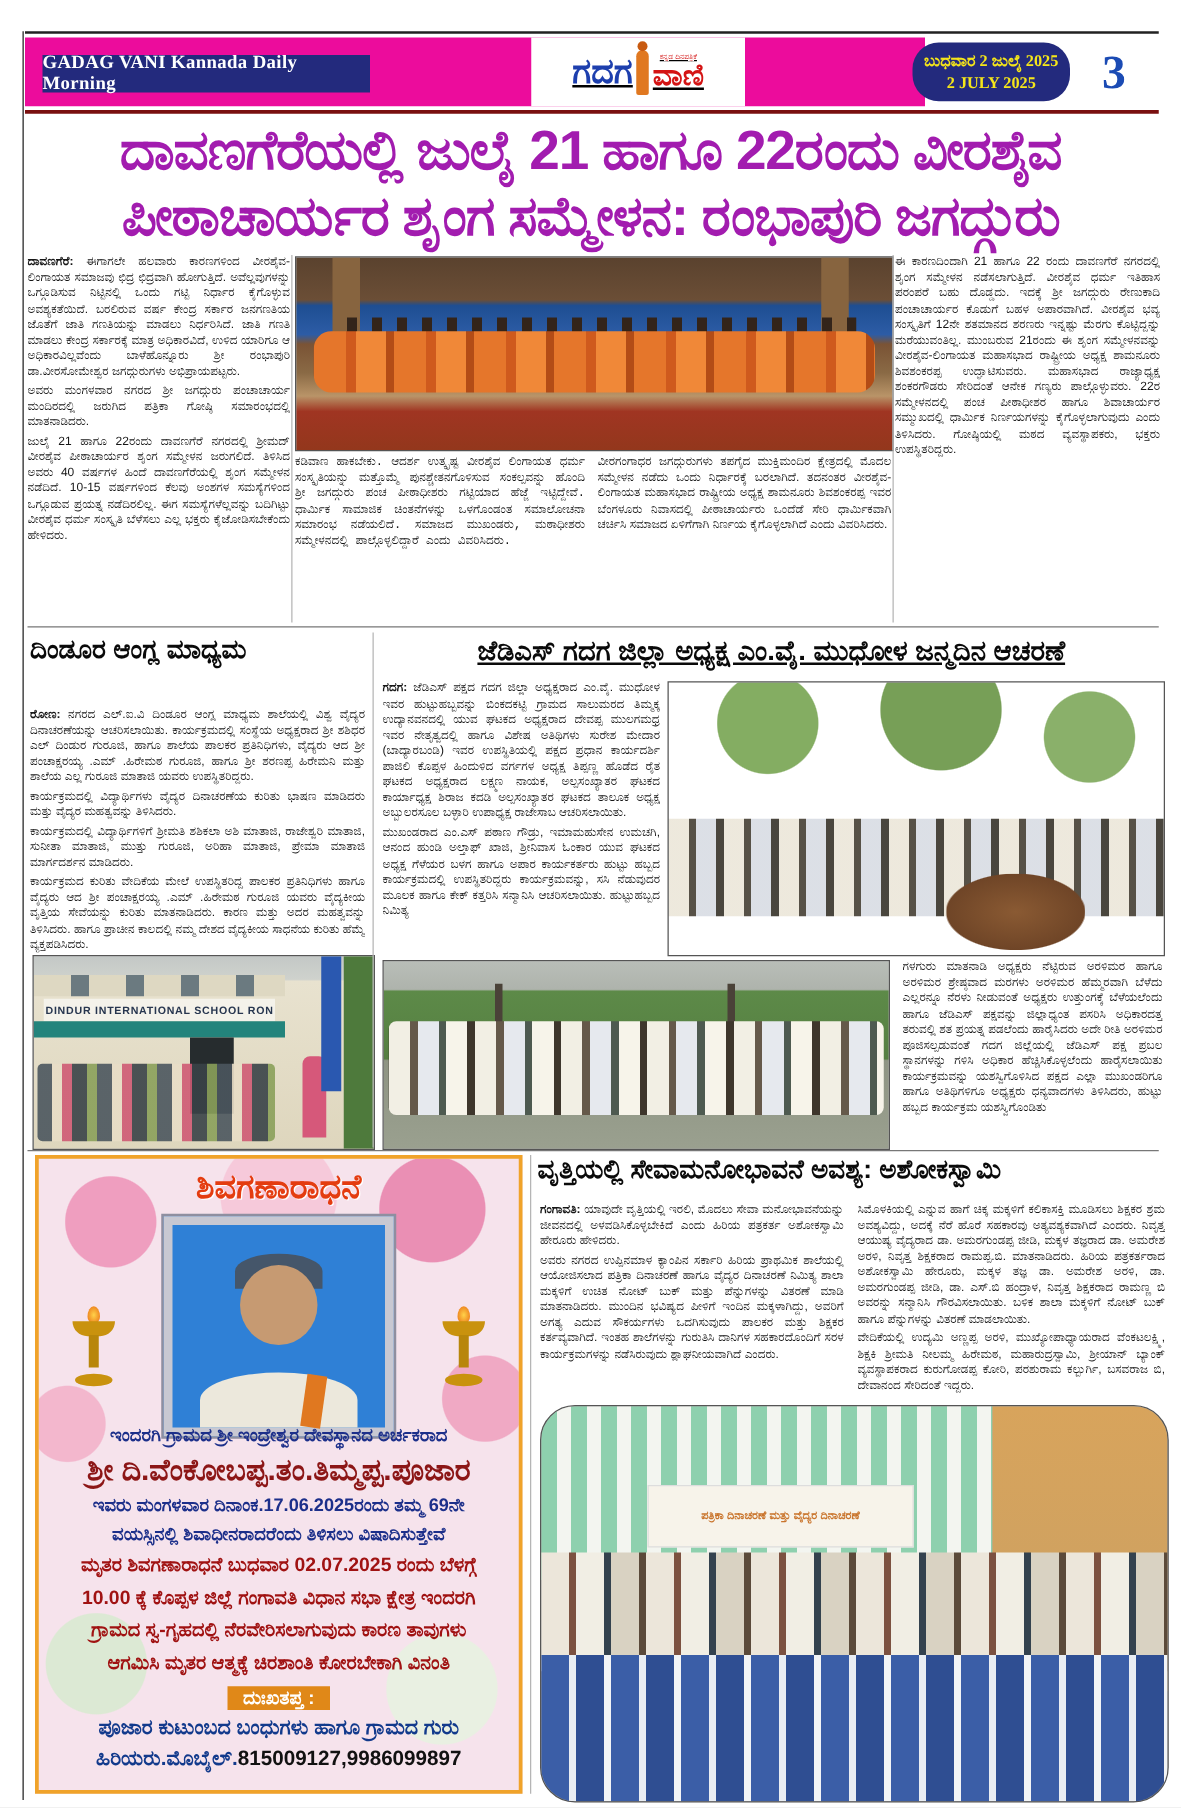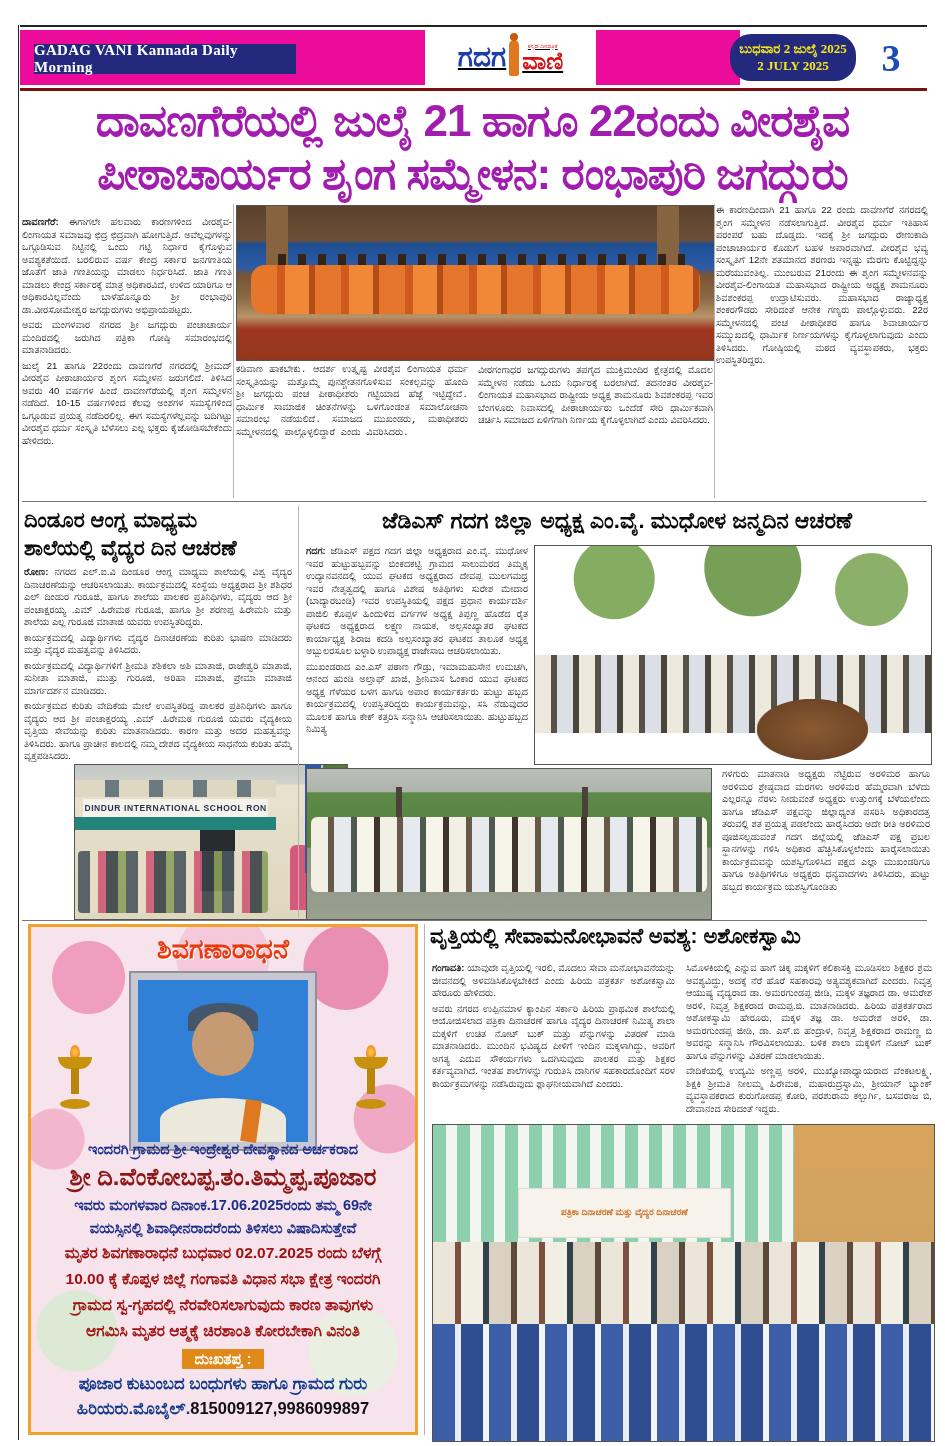--- a/index.html
+++ b/index.html
@@ -30,53 +30,53 @@
     font-weight:900;font-size:44px;line-height:53px;letter-spacing:-1px;}
   
   .bt{font-size:9.6px;line-height:12.5px;text-align:justify;color:#161616;overflow:hidden;}
   .bt p{margin:0 0 3px 0;}
   .dl{font-weight:bold;}
   .vline{width:1px;background:#b5b5b5;}
   .hline{height:1px;background:#777;}
   
   .sec-head{font-weight:900;color:#0a0a0a;}
   #school-head{left:24px;top:506px;width:270px;font-size:21px;line-height:28px;}
-  #jds-head{left:304px;top:508px;width:626px;font-size:22px;text-align:center;}
+  #jds-head{left:304px;top:508px;width:626px;font-size:22px;text-align:center;text-decoration:underline;}
   #service-head{left:430px;top:924px;width:503px;font-size:21px;}
   
   .photo{position:absolute;overflow:hidden;background:#888;border:1px solid #555;}
   #lead-photo{background:linear-gradient(180deg,#5a422e 0%,#6b4e36 22%,#1e4e92 25%,#2d5ca6 40%,#7a5335 45%,#8a6a45 60%,#b99468 72%,#a03522 80%,#93371c 100%);}
   .lp-heads{position:absolute;left:6%;top:31%;width:88%;height:8%;background:repeating-linear-gradient(90deg,rgba(0,0,0,0) 0 12px,#33241a 12px 20px);}
   .lp-robes{position:absolute;left:3%;top:38%;width:94%;height:32%;border-radius:14px;
     background:repeating-linear-gradient(90deg,#e5762b 0 26px,#cf5a1d 26px 34px,#f08838 34px 58px,#b34c16 58px 64px);}
   .lp-pillar{position:absolute;top:0;width:22px;height:44%;background:#87643f;}
   #jds-photo{background:linear-gradient(180deg,#6f9a52 0%,#587f3e 45%,#4c6f36 60%,#71663f 100%);
     background-image:radial-gradient(circle at 20% 15%,#84ad62 0 40px,rgba(0,0,0,0) 41px),
       radial-gradient(circle at 55% 10%,#779f57 0 48px,rgba(0,0,0,0) 49px),
       radial-gradient(circle at 85% 20%,#8ab06a 0 36px,rgba(0,0,0,0) 37px);}
   .jp-men{position:absolute;left:0;top:50%;width:100%;height:36%;opacity:.93;
     background:repeating-linear-gradient(90deg,#ece7da 0 16px,#4a4439 16px 22px,#d9dde4 22px 38px,#3c382f 38px 44px);}
   .jp-mud{position:absolute;right:16%;bottom:2%;width:28%;height:28%;
     background:radial-gradient(ellipse at center,#8a5a33 0%,#6f4527 70%,rgba(0,0,0,0) 72%);}
-  #school-photo{background:linear-gradient(180deg,#c3c8c6 0%,#cfd2cd 12%,#e8e2cf 13%,#ded6bd 100%);margin-left:48px;}
+  #school-photo{background:linear-gradient(180deg,#c3c8c6 0%,#cfd2cd 12%,#e8e2cf 13%,#ded6bd 100%);}
   .sp-windows{position:absolute;left:0;top:10%;width:74%;height:11%;background:repeating-linear-gradient(90deg,#ded8c2 0 30px,#6b7a80 30px 44px);}
   .sp-sign{position:absolute;left:3%;top:22%;width:68%;height:12%;background:#f4f2ea;color:#27364f;
     font-size:8.5px;font-weight:bold;display:flex;align-items:center;justify-content:center;letter-spacing:.6px;white-space:nowrap;overflow:hidden;}
   .sp-roof{position:absolute;left:0;top:34%;width:74%;height:8%;background:#23847c;}
   .sp-door{position:absolute;left:46%;top:42%;width:13%;height:40%;background:#262c2e;}
   .sp-people{position:absolute;left:1%;bottom:4%;width:70%;height:40%;
     background:repeating-linear-gradient(90deg,#4b565e 0 12px,#e8ddc6 12px 20px,#cf5a74 20px 28px,#394247 28px 40px,#8aa05a 40px 48px);opacity:.9;border-radius:4px;}
   .sp-lady{position:absolute;right:14%;bottom:6%;width:7%;height:42%;background:#d6587a;border-radius:6px 6px 0 0;}
   .sp-bush{position:absolute;right:0;top:0;width:9%;height:100%;background:#4e7a3c;}
   .sp-banner{position:absolute;right:9.5%;top:0;width:6%;height:70%;background:#2a58b0;}
   #group-photo{background:linear-gradient(180deg,#b9beb8 0%,#aeb3ac 15%,#5d8a48 16%,#557f42 52%,#8e9483 53%,#9aa08f 100%);}
   .gp-post{position:absolute;top:12%;width:6px;height:52%;background:#4a4238;}
   .gp-men{position:absolute;left:1%;top:32%;width:98%;height:50%;border-radius:6px;
     background:repeating-linear-gradient(90deg,#f2efe4 0 17px,#65594a 17px 23px,#e6e9ee 23px 40px,#4e5a50 40px 46px,#f7f4ea 46px 63px,#3e362c 63px 69px);}
-  #children-photo{background:#a3a3a3;}
+  #children-photo{background:#a3a3a3;border-radius:28px;}
   .cp-curtain{position:absolute;left:0;top:0;width:72%;height:44%;background:repeating-linear-gradient(90deg,#8ed0ae 0 13px,#f3f5f0 13px 24px);}
   .cp-wall{position:absolute;right:0;top:0;width:28%;height:72%;background:linear-gradient(180deg,#d8a45c,#caa063);}
   .cp-banner{position:absolute;left:17%;top:20%;width:42%;height:15%;background:#f7f3ea;border:1px solid #ddd;
     display:flex;align-items:center;justify-content:center;color:#c9742c;font-size:9px;font-weight:bold;text-align:center;overflow:hidden;}
   .cp-adults{position:absolute;left:0;top:37%;width:100%;height:30%;
     background:repeating-linear-gradient(90deg,#ece6da 0 22px,#7c5140 22px 28px,#f1eee4 28px 50px,#34424e 50px 56px,#d9d2c2 56px 78px,#5b4a3a 78px 84px);}
   .cp-children{position:absolute;left:0;bottom:0;width:100%;height:37%;
     background:repeating-linear-gradient(90deg,#3b5ea7 0 22px,#e9edf2 22px 28px,#2f4e92 28px 50px,#f2f4f6 50px 56px);}
   
   #ad{left:28px;top:924px;width:390px;height:511px;border:3px solid #f0a32a;box-sizing:border-box;
@@ -139,21 +139,21 @@
       <span>3</span>
     </div>
   </div>
   <div class="abs" id="maroon-rule"></div>
 
   <div class="abs" id="lead-headline">
     <div>ದಾವಣಗೆರೆಯಲ್ಲಿ ಜುಲೈ 21 ಹಾಗೂ 22ರಂದು ವೀರಶೈವ</div>
     <div>ಪೀಠಾಚಾರ್ಯರ ಶೃಂಗ ಸಮ್ಮೇಳನ: ರಂಭಾಪುರಿ ಜಗದ್ಗುರು</div>
   </div>
 
-  <div class="abs bt" style="left:22px;top:216px;width:210px;height:294px;">
+  <div class="abs bt" style="left:22px;top:204px;width:210px;height:294px;">
     <p><b class="dl">ದಾವಣಗೆರೆ:</b> <span>ಈಗಾಗಲೇ ಹಲವಾರು ಕಾರಣಗಳಿಂದ ವೀರಶೈವ-ಲಿಂಗಾಯತ ಸಮಾಜವು ಛಿದ್ರ ಛಿದ್ರವಾಗಿ ಹೋಗುತ್ತಿದೆ. ಅವೆಲ್ಲವುಗಳನ್ನು ಒಗ್ಗೂಡಿಸುವ ನಿಟ್ಟಿನಲ್ಲಿ ಒಂದು ಗಟ್ಟಿ ನಿರ್ಧಾರ ಕೈಗೊಳ್ಳುವ ಅವಶ್ಯಕತೆಯಿದೆ. ಬರಲಿರುವ ವರ್ಷ ಕೇಂದ್ರ ಸರ್ಕಾರ ಜನಗಣತಿಯ ಜೊತೆಗೆ ಜಾತಿ ಗಣತಿಯನ್ನು ಮಾಡಲು ನಿರ್ಧರಿಸಿದೆ. ಜಾತಿ ಗಣತಿ ಮಾಡಲು ಕೇಂದ್ರ ಸರ್ಕಾರಕ್ಕೆ ಮಾತ್ರ ಅಧಿಕಾರವಿದೆ, ಉಳಿದ ಯಾರಿಗೂ ಆ ಅಧಿಕಾರವಿಲ್ಲವೆಂದು ಬಾಳೆಹೊನ್ನೂರು ಶ್ರೀ ರಂಭಾಪುರಿ ಡಾ.ವೀರಸೋಮೇಶ್ವರ ಜಗದ್ಗುರುಗಳು ಅಭಿಪ್ರಾಯಪಟ್ಟರು.</span></p>
     <p>ಅವರು ಮಂಗಳವಾರ ನಗರದ ಶ್ರೀ ಜಗದ್ಗುರು ಪಂಚಾಚಾರ್ಯ ಮಂದಿರದಲ್ಲಿ ಜರುಗಿದ ಪತ್ರಿಕಾ ಗೋಷ್ಠಿ ಸಮಾರಂಭದಲ್ಲಿ ಮಾತನಾಡಿದರು.</p>
     <p>ಜುಲೈ 21 ಹಾಗೂ 22ರಂದು ದಾವಣಗೆರೆ ನಗರದಲ್ಲಿ ಶ್ರೀಮದ್ ವೀರಶೈವ ಪೀಠಾಚಾರ್ಯರ ಶೃಂಗ ಸಮ್ಮೇಳನ ಜರುಗಲಿದೆ. ತಿಳಿಸಿದ ಅವರು 40 ವರ್ಷಗಳ ಹಿಂದೆ ದಾವಣಗೆರೆಯಲ್ಲಿ ಶೃಂಗ ಸಮ್ಮೇಳನ ನಡೆದಿದೆ. 10-15 ವರ್ಷಗಳಿಂದ ಕೆಲವು ಅಂಶಗಳ ಸಮಸ್ಯೆಗಳಿಂದ ಒಗ್ಗೂಡುವ ಪ್ರಯತ್ನ ನಡೆದಿರಲಿಲ್ಲ. ಈಗ ಸಮಸ್ಯೆಗಳೆಲ್ಲವನ್ನು ಬದಿಗಿಟ್ಟು ವೀರಶೈವ ಧರ್ಮ ಸಂಸ್ಕೃತಿ ಬೆಳೆಸಲು ಎಲ್ಲ ಭಕ್ತರು ಕೈಜೋಡಿಸಬೇಕೆಂದು ಹೇಳಿದರು.</p>
   </div>
 
   <div class="photo" id="lead-photo" style="left:236px;top:205px;width:477px;height:154px;">
     <div class="lp-pillar" style="left:6%;"></div>
     <div class="lp-pillar" style="left:88%;"></div>
     <div class="lp-heads"></div>
     <div class="lp-robes"></div>
@@ -162,21 +162,20 @@
   <div class="abs bt" style="left:236px;top:364px;width:232px;height:134px;font-family:Liberation Mono, monospace;">ಕಡಿವಾಣ ಹಾಕಬೇಕು. ಆದರ್ಶ ಉತ್ಕೃಷ್ಟ ವೀರಶೈವ ಲಿಂಗಾಯತ ಧರ್ಮ ಸಂಸ್ಕೃತಿಯನ್ನು ಮತ್ತೊಮ್ಮೆ ಪುನಶ್ಚೇತನಗೊಳಿಸುವ ಸಂಕಲ್ಪವನ್ನು ಹೊಂದಿ ಶ್ರೀ ಜಗದ್ಗುರು ಪಂಚ ಪೀಠಾಧೀಶರು ಗಟ್ಟಿಯಾದ ಹೆಜ್ಜೆ ಇಟ್ಟಿದ್ದೇವೆ. ಧಾರ್ಮಿಕ ಸಾಮಾಜಿಕ ಚಿಂತನೆಗಳನ್ನು ಒಳಗೊಂಡಂತ ಸಮಾಲೋಚನಾ ಸಮಾರಂಭ ನಡೆಯಲಿದೆ. ಸಮಾಜದ ಮುಖಂಡರು, ಮಠಾಧೀಶರು ಸಮ್ಮೇಳನದಲ್ಲಿ ಪಾಲ್ಗೊಳ್ಳಲಿದ್ದಾರೆ ಎಂದು ವಿವರಿಸಿದರು.</div>
   <div class="abs bt" style="left:478px;top:364px;width:235px;height:134px;">ವೀರಗಂಗಾಧರ ಜಗದ್ಗುರುಗಳು ತಪಗೈದ ಮುಕ್ತಿಮಂದಿರ ಕ್ಷೇತ್ರದಲ್ಲಿ ಮೊದಲ ಸಮ್ಮೇಳನ ನಡೆದು ಒಂದು ನಿರ್ಧಾರಕ್ಕೆ ಬರಲಾಗಿದೆ. ತದನಂತರ ವೀರಶೈವ-ಲಿಂಗಾಯತ ಮಹಾಸಭಾದ ರಾಷ್ಟ್ರೀಯ ಅಧ್ಯಕ್ಷ ಶಾಮನೂರು ಶಿವಶಂಕರಪ್ಪ ಇವರ ಬೆಂಗಳೂರು ನಿವಾಸದಲ್ಲಿ ಪೀಠಾಚಾರ್ಯರು ಒಂದೆಡೆ ಸೇರಿ ಧಾರ್ಮಿಕವಾಗಿ ಚರ್ಚಿಸಿ ಸಮಾಜದ ಏಳಿಗೆಗಾಗಿ ನಿರ್ಣಯ ಕೈಗೊಳ್ಳಲಾಗಿದೆ ಎಂದು ವಿವರಿಸಿದರು.</div>
   <div class="abs bt" style="left:716px;top:204px;width:212px;height:294px;">ಈ ಕಾರಣದಿಂದಾಗಿ 21 ಹಾಗೂ 22 ರಂದು ದಾವಣಗೆರೆ ನಗರದಲ್ಲಿ ಶೃಂಗ ಸಮ್ಮೇಳನ ನಡೆಸಲಾಗುತ್ತಿದೆ. ವೀರಶೈವ ಧರ್ಮ ಇತಿಹಾಸ ಪರಂಪರೆ ಬಹು ದೊಡ್ಡದು. ಇದಕ್ಕೆ ಶ್ರೀ ಜಗದ್ಗುರು ರೇಣುಕಾದಿ ಪಂಚಾಚಾರ್ಯರ ಕೊಡುಗೆ ಬಹಳ ಅಪಾರವಾಗಿದೆ. ವೀರಶೈವ ಭವ್ಯ ಸಂಸ್ಕೃತಿಗೆ 12ನೇ ಶತಮಾನದ ಶರಣರು ಇನ್ನಷ್ಟು ಮೆರಗು ಕೊಟ್ಟಿದ್ದನ್ನು ಮರೆಯುವಂತಿಲ್ಲ. ಮುಂಬರುವ 21ರಂದು ಈ ಶೃಂಗ ಸಮ್ಮೇಳನವನ್ನು ವೀರಶೈವ-ಲಿಂಗಾಯತ ಮಹಾಸಭಾದ ರಾಷ್ಟ್ರೀಯ ಅಧ್ಯಕ್ಷ ಶಾಮನೂರು ಶಿವಶಂಕರಪ್ಪ ಉದ್ಘಾಟಿಸುವರು. ಮಹಾಸಭಾದ ರಾಜ್ಯಾಧ್ಯಕ್ಷ ಶಂಕರಗೌಡರು ಸೇರಿದಂತೆ ಆನೇಕ ಗಣ್ಯರು ಪಾಲ್ಗೊಳ್ಳುವರು. 22ರ ಸಮ್ಮೇಳನದಲ್ಲಿ ಪಂಚ ಪೀಠಾಧೀಶರ ಹಾಗೂ ಶಿವಾಚಾರ್ಯರ ಸಮ್ಮುಖದಲ್ಲಿ ಧಾರ್ಮಿಕ ನಿರ್ಣಯಗಳನ್ನು ಕೈಗೊಳ್ಳಲಾಗುವುದು ಎಂದು ತಿಳಿಸಿದರು. ಗೋಷ್ಠಿಯಲ್ಲಿ ಮಠದ ವ್ಯವಸ್ಥಾಪಕರು, ಭಕ್ತರು ಉಪಸ್ಥಿತರಿದ್ದರು.</div>
 
   <div class="abs vline" style="left:233px;top:204px;height:294px;"></div>
   <div class="abs vline" style="left:714px;top:204px;height:294px;"></div>
   <div class="abs hline" style="left:22px;top:501px;width:905px;"></div>
 
   <div class="abs sec-head" id="school-head">
     <div>ದಿಂಡೂರ ಆಂಗ್ಲ ಮಾಧ್ಯಮ</div>
-    <div>ಶಾಲೆಯಲ್ಲಿ ವೈದ್ಯರ ದಿನ ಆಚರಣೆ</div>
   </div>
   <div class="abs bt" style="left:24px;top:566px;width:268px;height:196px;">
     <p><b class="dl">ರೋಣ:</b> <span>ನಗರದ ಎಲ್.ಐ.ವಿ ದಿಂಡೂರ ಆಂಗ್ಲ ಮಾಧ್ಯಮ ಶಾಲೆಯಲ್ಲಿ ವಿಶ್ವ ವೈದ್ಯರ ದಿನಾಚರಣೆಯನ್ನು ಆಚರಿಸಲಾಯಿತು. ಕಾರ್ಯಕ್ರಮದಲ್ಲಿ ಸಂಸ್ಥೆಯ ಅಧ್ಯಕ್ಷರಾದ ಶ್ರೀ ಶಶಿಧರ ಎಲ್ ದಿಂಡುರ ಗುರೂಜಿ, ಹಾಗೂ ಶಾಲೆಯ ಪಾಲಕರ ಪ್ರತಿನಿಧಿಗಳು, ವೈದ್ಯರು ಆದ ಶ್ರೀ ಪಂಚಾಕ್ಷರಯ್ಯ .ಎಮ್ .ಹಿರೇಮಠ ಗುರೂಜಿ, ಹಾಗೂ ಶ್ರೀ ಶರಣಪ್ಪ ಹಿರೇಮನಿ ಮತ್ತು ಶಾಲೆಯ ಎಲ್ಲ ಗುರೂಜಿ ಮಾತಾಜಿ ಯವರು ಉಪಸ್ಥಿತರಿದ್ದರು.</span></p>
     <p>ಕಾರ್ಯಕ್ರಮದಲ್ಲಿ ವಿದ್ಯಾರ್ಥಿಗಳು ವೈದ್ಯರ ದಿನಾಚರಣೆಯ ಕುರಿತು ಭಾಷಣ ಮಾಡಿದರು ಮತ್ತು ವೈದ್ಯರ ಮಹತ್ವವನ್ನು ತಿಳಿಸಿದರು.</p>
     <p>ಕಾರ್ಯಕ್ರಮದಲ್ಲಿ ವಿದ್ಯಾರ್ಥಿಗಳಿಗೆ ಶ್ರೀಮತಿ ಶಶಿಕಲಾ ಅಶಿ ಮಾತಾಜಿ, ರಾಜೇಶ್ವರಿ ಮಾತಾಜಿ, ಸುನೀತಾ ಮಾತಾಜಿ, ಮುತ್ತು ಗುರೂಜಿ, ಅರಿಹಾ ಮಾತಾಜಿ, ಪ್ರೇಮಾ ಮಾತಾಜಿ ಮಾರ್ಗದರ್ಶನ ಮಾಡಿದರು.</p>
     <p>ಕಾರ್ಯಕ್ರಮದ ಕುರಿತು ವೇದಿಕೆಯ ಮೇಲೆ ಉಪಸ್ಥಿತರಿದ್ದ ಪಾಲಕರ ಪ್ರತಿನಿಧಿಗಳು ಹಾಗೂ ವೈದ್ಯರು ಆದ ಶ್ರೀ ಪಂಚಾಕ್ಷರಯ್ಯ .ಎಮ್ .ಹಿರೇಮಠ ಗುರೂಜಿ ಯವರು ವೈದ್ಯಕೀಯ ವೃತ್ತಿಯ ಸೇವೆಯನ್ನು ಕುರಿತು ಮಾತನಾಡಿದರು. ಕಾರಣ ಮತ್ತು ಅದರ ಮಹತ್ವವನ್ನು ತಿಳಿಸಿದರು. ಹಾಗೂ ಪ್ರಾಚೀನ ಕಾಲದಲ್ಲಿ ನಮ್ಮ ದೇಶದ ವೈದ್ಯಕೀಯ ಸಾಧನೆಯ ಕುರಿತು ಹೆಮ್ಮೆ ವ್ಯಕ್ತಪಡಿಸಿದರು.</p>
   </div>
   <div class="photo" id="school-photo" style="left:26px;top:764px;width:272px;height:154px;">
     <div class="sp-windows"></div>
     <div class="sp-sign">DINDUR INTERNATIONAL SCHOOL RON</div>

